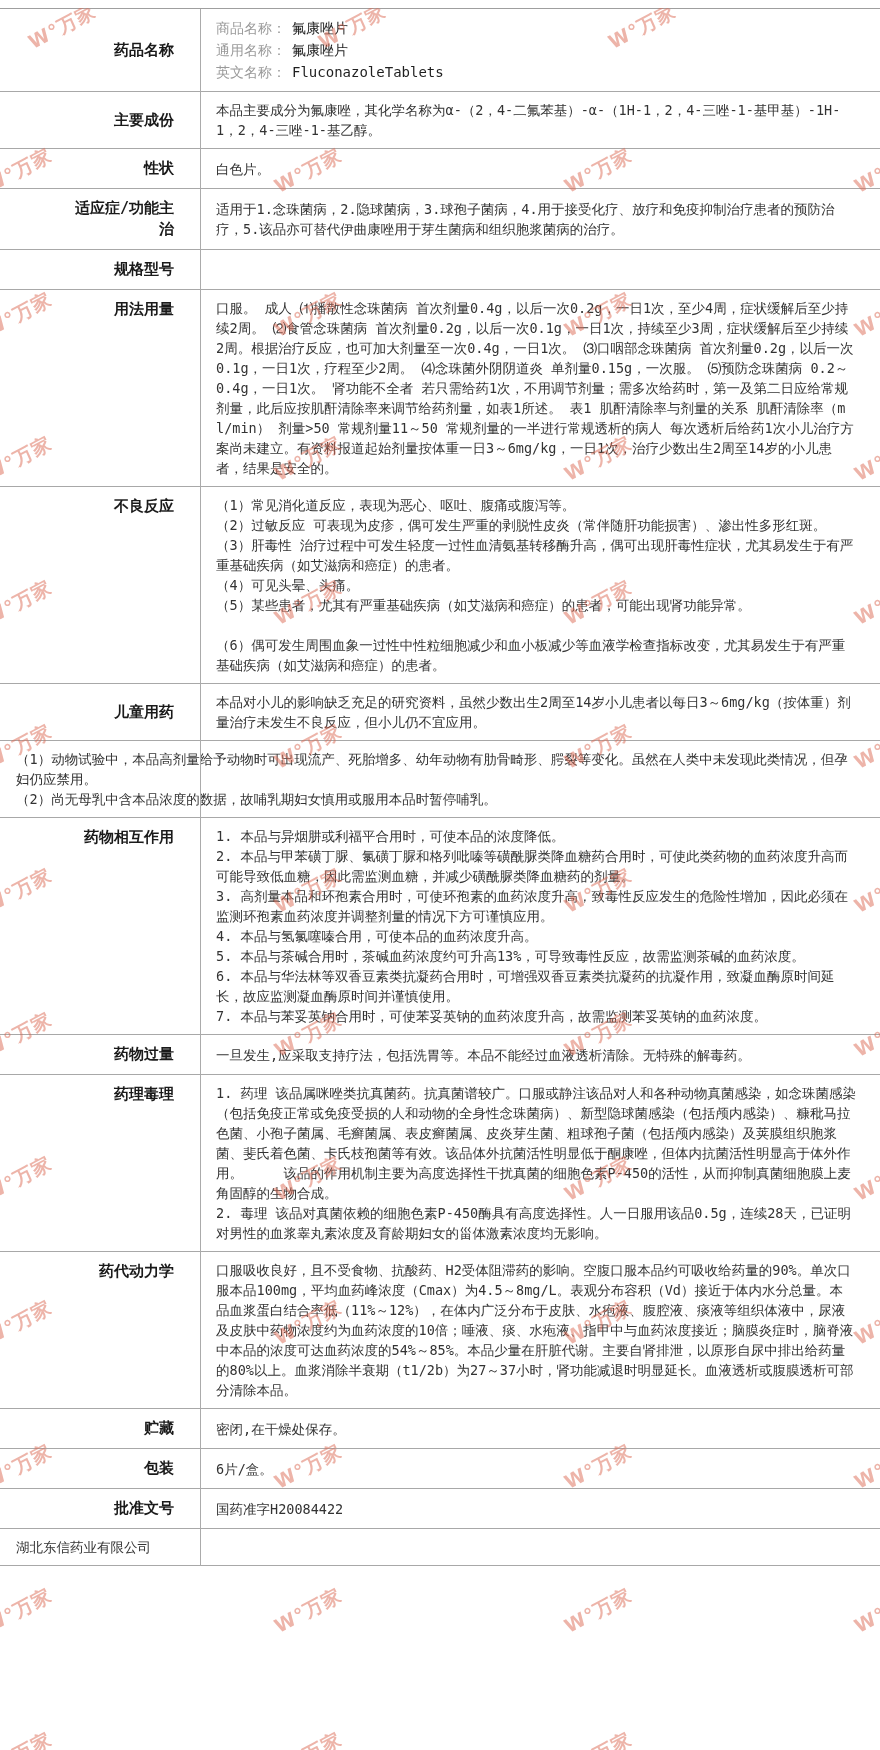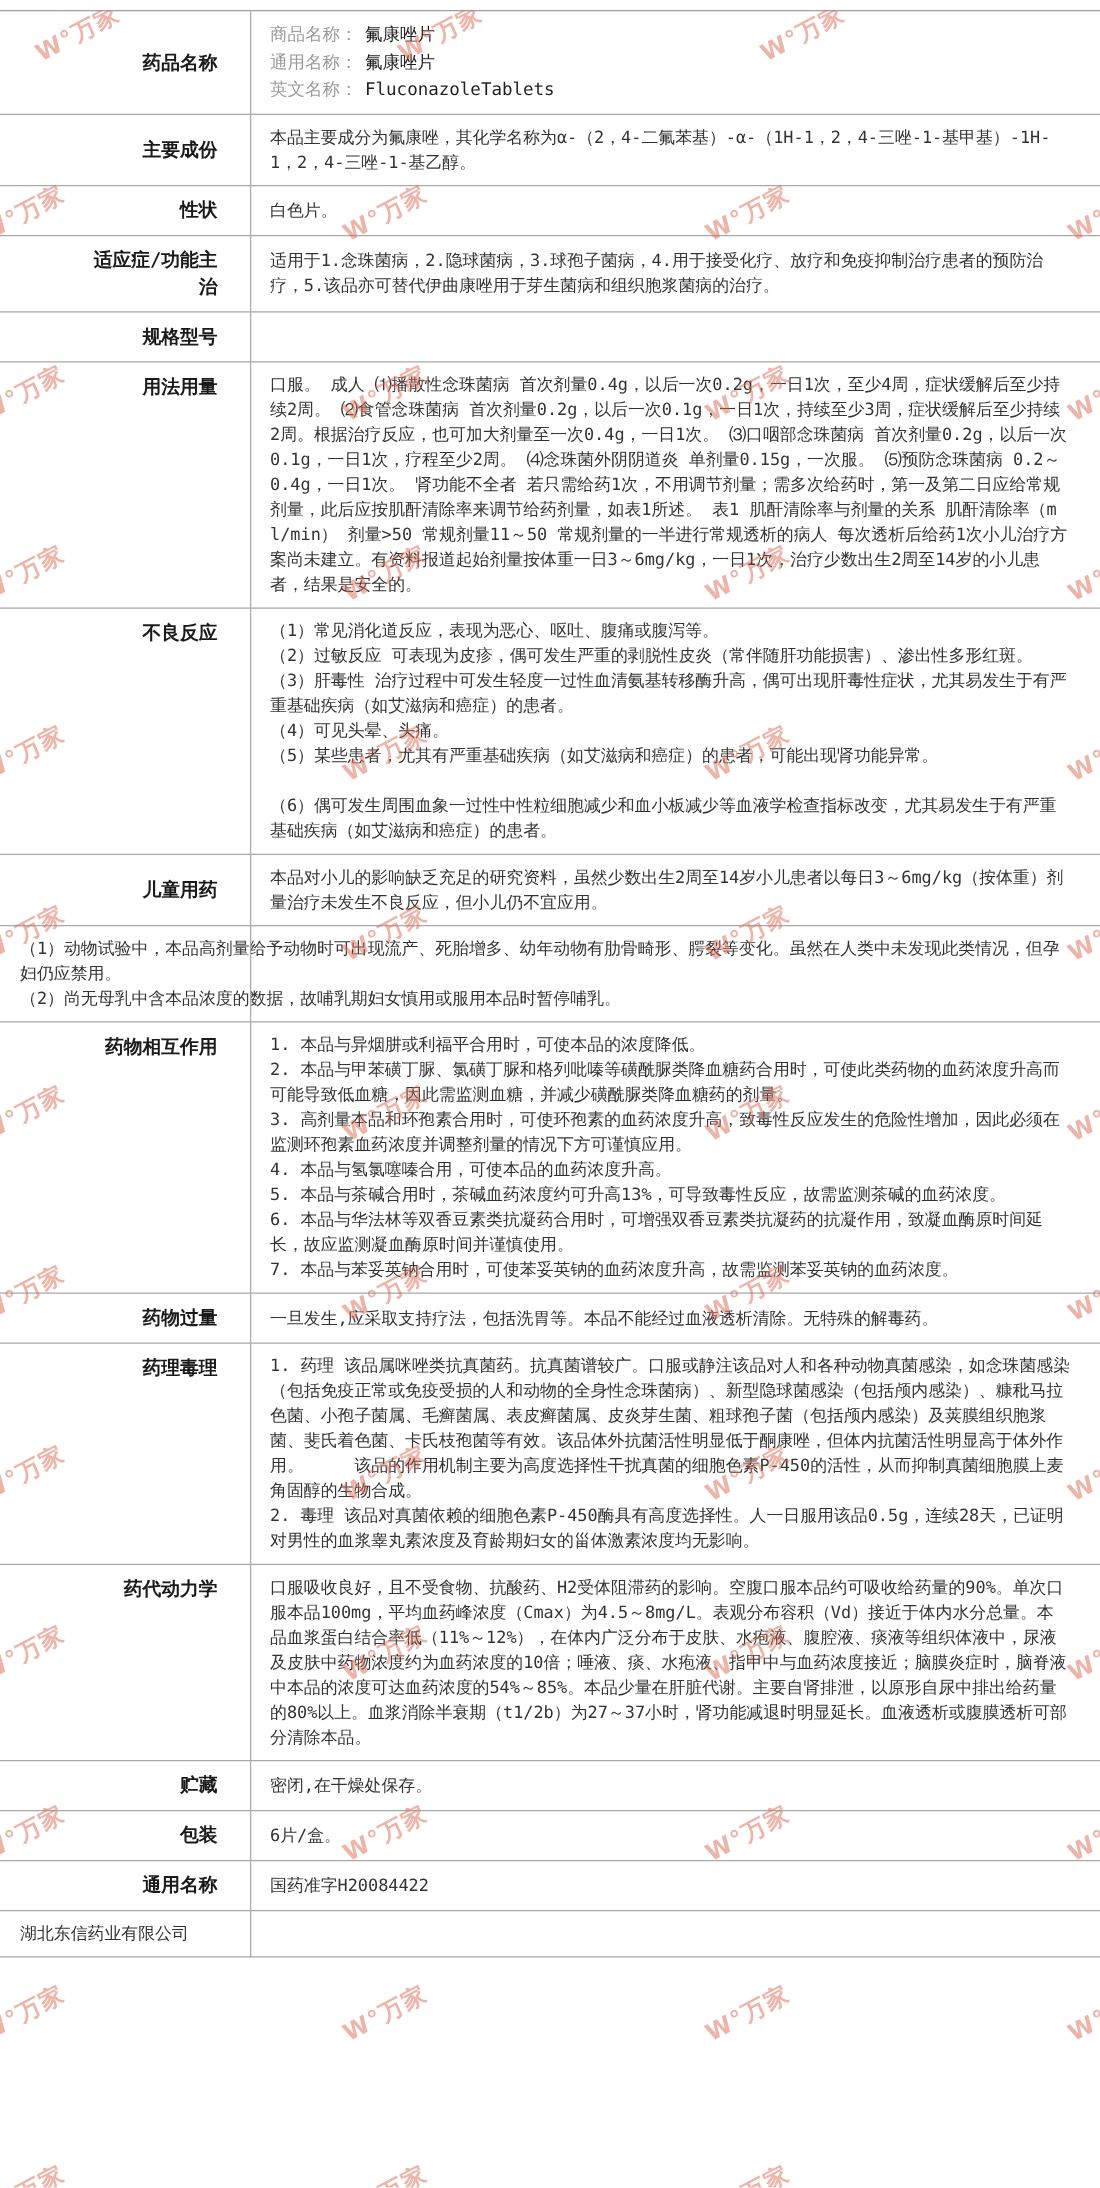--- a/index.html
+++ b/index.html
@@ -114,21 +114,21 @@
         </div>
         <div class="row center">
           <div class="label-cell">贮藏</div>
           <div class="content-cell">密闭,在干燥处保存。</div>
         </div>
         <div class="row center">
           <div class="label-cell">包装</div>
           <div class="content-cell">6片/盒。</div>
         </div>
         <div class="row center">
-          <div class="label-cell">通用名称</div>
+          <div class="label-cell">批准文号</div>
           <div class="content-cell">国药准字H20084422</div>
         </div>
         <div class="row center">
           <div class="content-cell">湖北东信药业有限公司</div>
         </div>
       </div>
   </div>
   <div class="watermark-layer" id="wm-layer">
       <div class="wm" style="left: 26px; top: 6px; color: rgba(219, 106, 84, 0.5);">W°万家</div>
       <div class="wm" style="left: 316px; top: 6px; color: rgba(219, 106, 84, 0.5);">W°万家</div>

